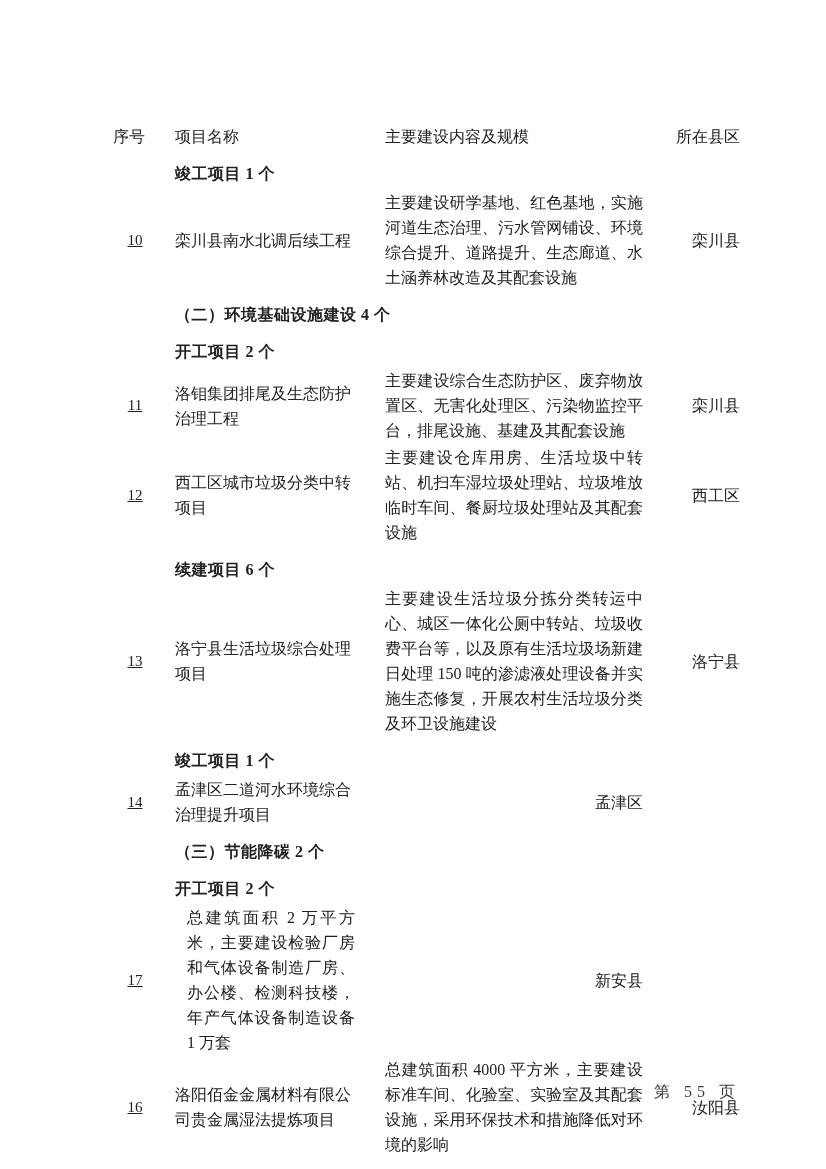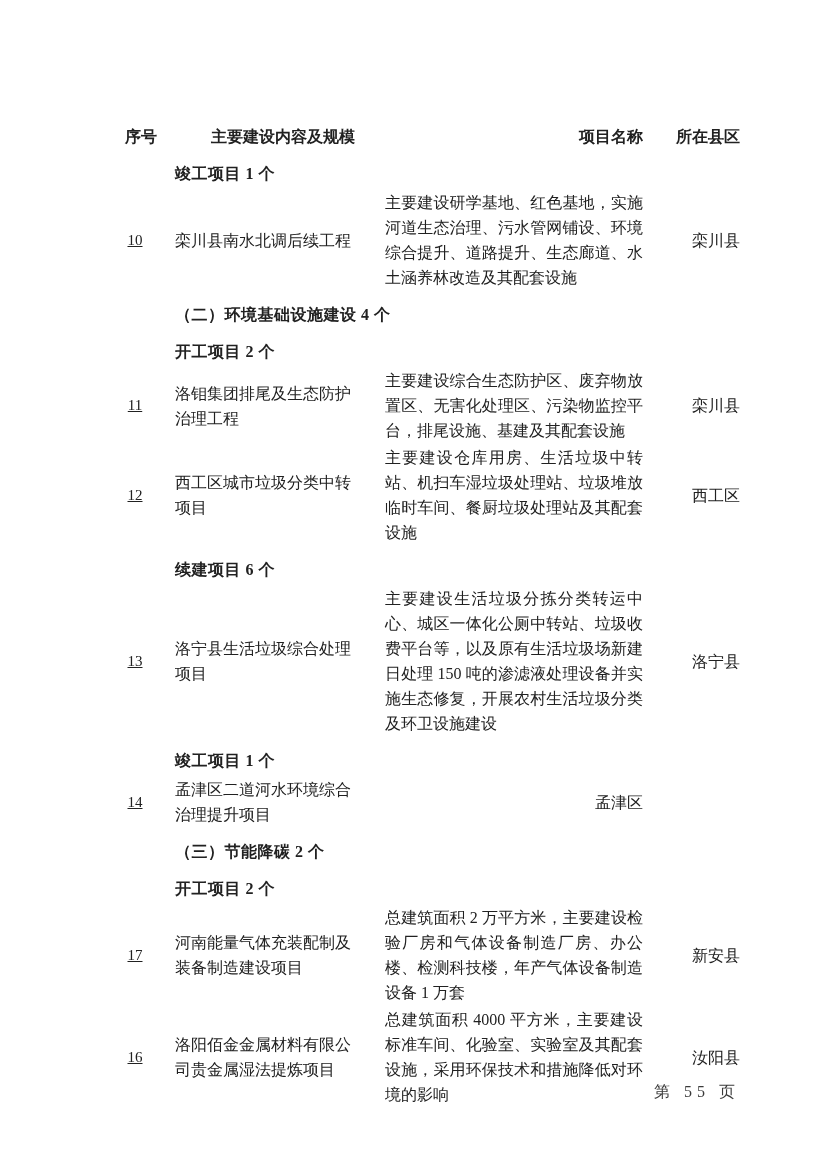--- a/index.html
+++ b/index.html
@@ -22,21 +22,21 @@
     top: 124px;
     width: 627px;
   }
   .thead {
     display: grid;
     grid-template-columns: 44px 198px 288px 97px;
     font-size: 16px;
     line-height: 25px;
     margin-bottom: 10px;
   }
-  .th { text-align: right; font-weight: bold; }
+  .th { text-align: left; }
   .th-name   { padding-left: 18px; }
   .th-desc   { padding-left: 30px; }
   .th-county { padding-left: 33px; }
 
   .section-row {
     font-weight: bold;
     font-size: 16px;
     line-height: 25px;
     margin: 12px 0 4px 62px;
     letter-spacing: 0.5px;
@@ -77,22 +77,22 @@
   }
 </style>
 </head>
 <body>
 
 <div class="page">
   <div class="content">
 
     <div class="thead">
       <div class="th th-no">序号</div>
+      <div class="th th-name">项目名称</div>
       <div class="th th-desc">主要建设内容及规模</div>
-      <div class="th th-name">项目名称</div>
       <div class="th th-county">所在县区</div>
     </div>
 
     <div>
   <div class="section-row">
     <span>竣工项目 1 个</span>
   </div>
 
   <div class="project-row">
     <div class="cell-no">10</div>
@@ -147,21 +147,20 @@
   <div class="section-row">
     <span>（三）节能降碳 2 个</span>
   </div>
 
   <div class="section-row">
     <span>开工项目 2 个</span>
   </div>
 
   <div class="project-row">
     <div class="cell-no">17</div>
-    <div class="cell-name">河南能量气体充装配制及装备制造建设项目</div>
     <div class="cell-desc">总建筑面积 2 万平方米，主要建设检验厂房和气体设备制造厂房、办公楼、检测科技楼，年产气体设备制造设备 1 万套</div>
     <div class="cell-county">新安县</div>
   </div>
 
   <div class="project-row">
     <div class="cell-no">16</div>
     <div class="cell-name">洛阳佰金金属材料有限公司贵金属湿法提炼项目</div>
     <div class="cell-desc">总建筑面积 4000 平方米，主要建设标准车间、化验室、实验室及其配套设施，采用环保技术和措施降低对环境的影响</div>
     <div class="cell-county">汝阳县</div>
   </div>

